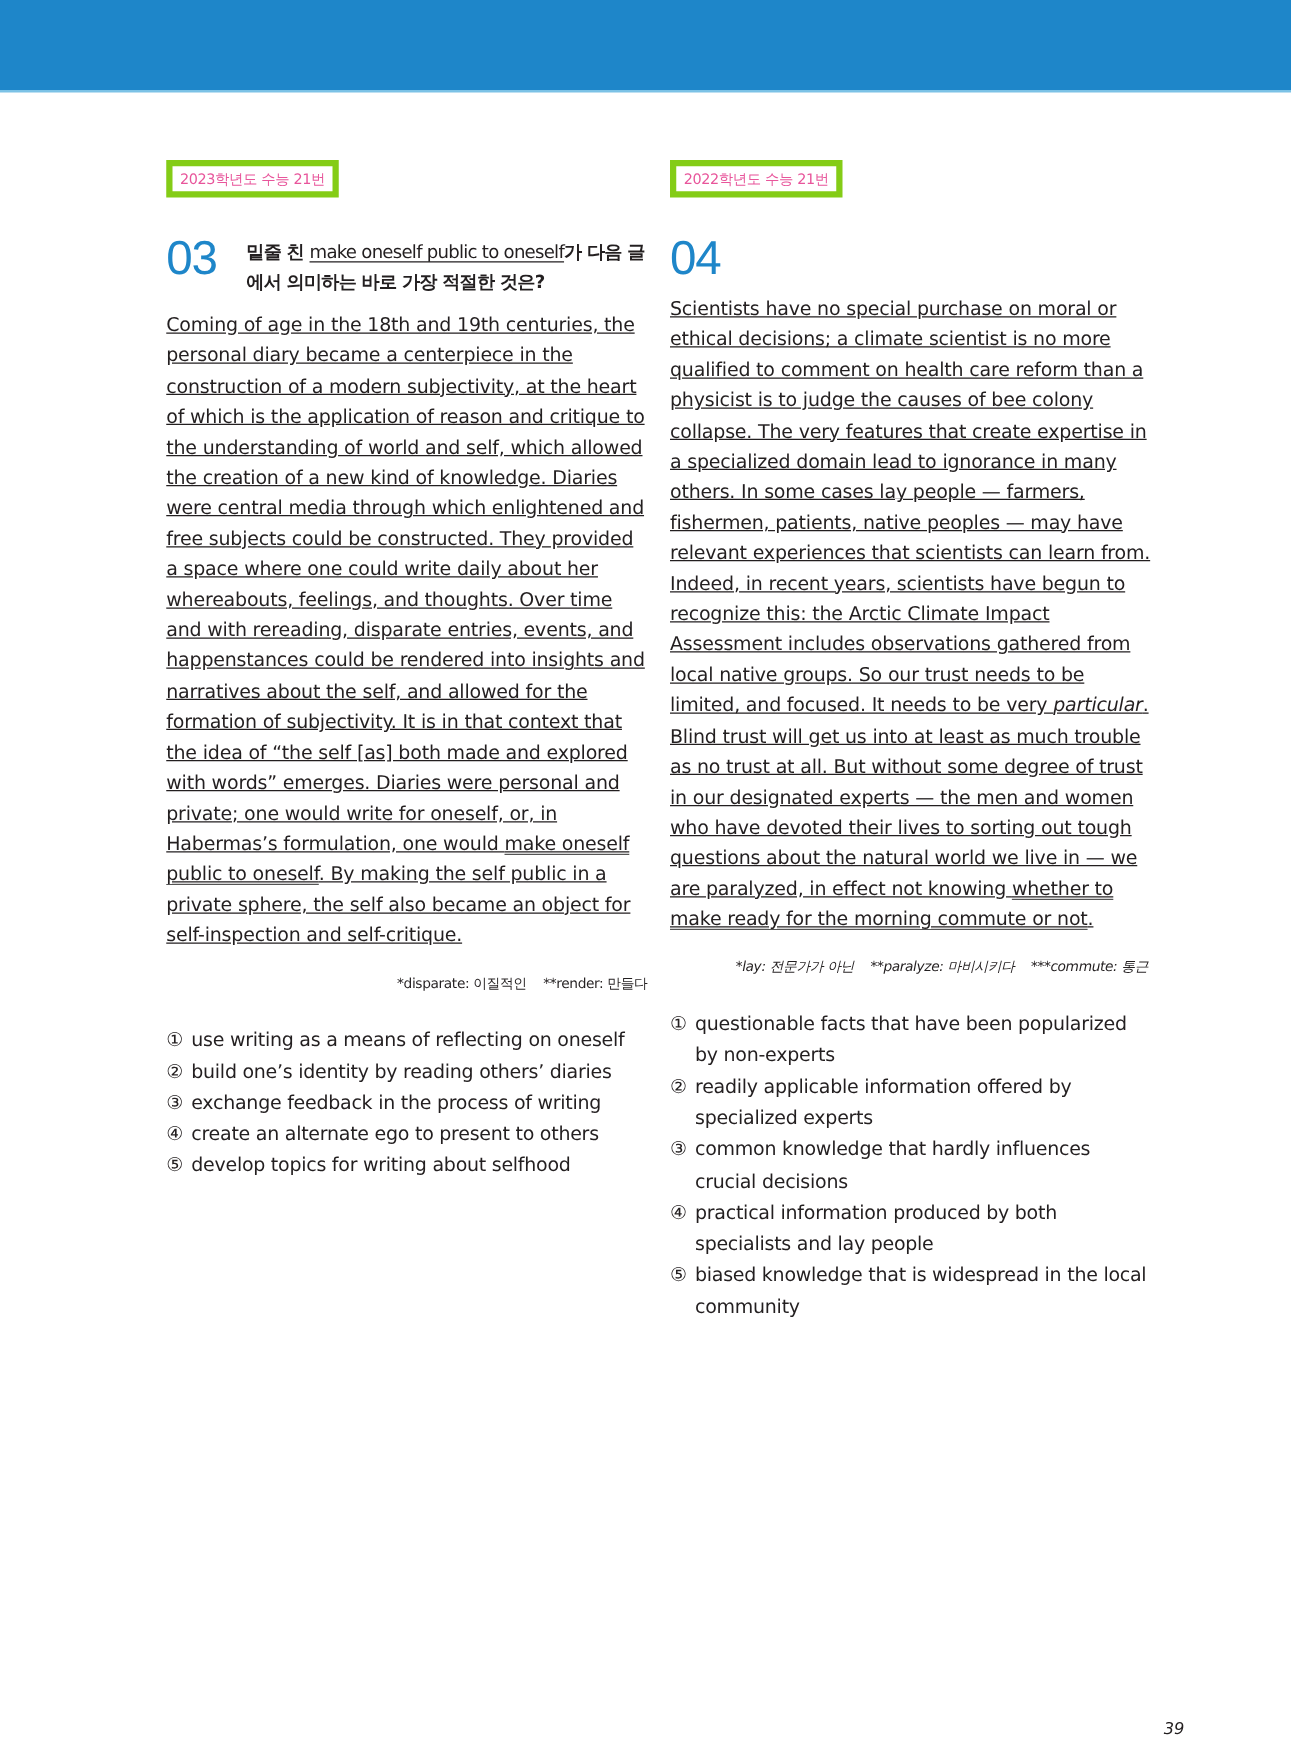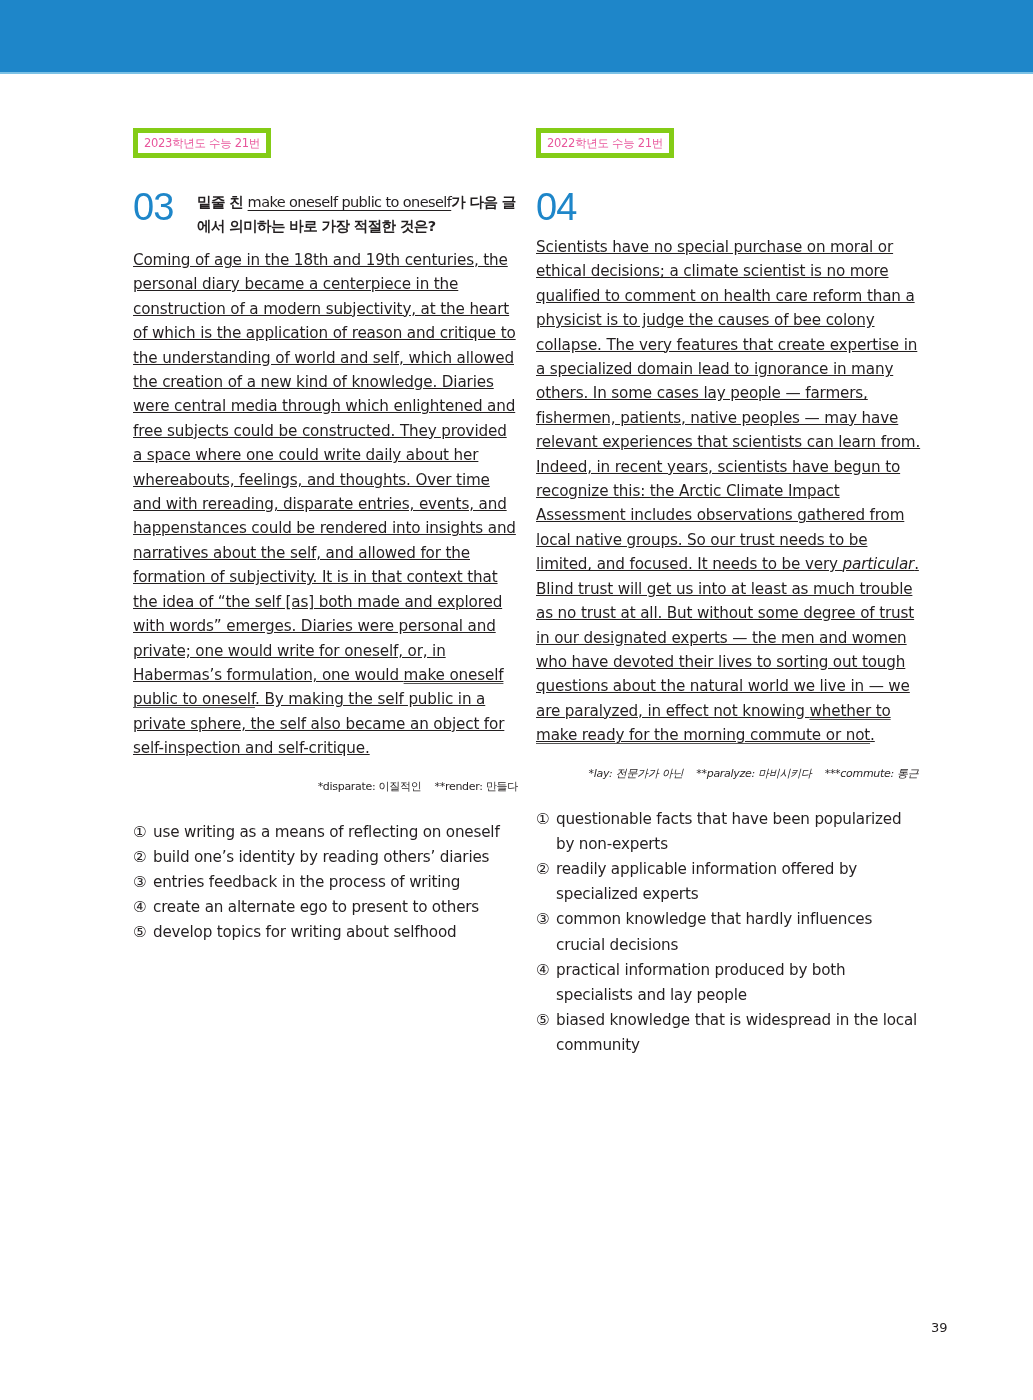--- a/index.html
+++ b/index.html
@@ -34,21 +34,21 @@
 
     .glossary { font-size: 11px; text-align: right; margin-top: 18px; letter-spacing: -0.3px; color: #231f20; }
     .glossary.right-g { text-align: center; padding-left: 40px; font-style: italic; }
     .glossary span { margin-left: 10px; }
 
     .options { margin-top: 26px; font-size: 15.2px; line-height: 25.2px; letter-spacing: -0.2px; }
     .option { display: flex; }
     .option .mark { width: 20px; flex: none; }
     .option .txt { flex: 1; }
 
-    .page-num { position: absolute; left: 931px; top: 1320px; font-size: 13px; color: #231f20; }
+    .page-num { position: absolute; left: 931px; top: 1376px; font-size: 13px; color: #231f20; font-style: italic; }
   </style>
 </head>
 <body>
 
 <div class="top-band"></div>
 <div class="top-band-edge"></div>
 
 <div class="col left">
   <div class="source-tag">2023학년도 수능 21번</div>
   <div class="q-head">
@@ -64,21 +64,21 @@
     <div class="option">
         <span class="mark">①</span>
         <span class="txt">use writing as a means of reflecting on oneself</span>
       </div>
     <div class="option">
         <span class="mark">②</span>
         <span class="txt">build one’s identity by reading others’ diaries</span>
       </div>
     <div class="option">
         <span class="mark">③</span>
-        <span class="txt">entries feedback in the process of writing</span>
+        <span class="txt">exchange feedback in the process of writing</span>
       </div>
     <div class="option">
         <span class="mark">④</span>
         <span class="txt">create an alternate ego to present to others</span>
       </div>
     <div class="option">
         <span class="mark">⑤</span>
         <span class="txt">develop topics for writing about selfhood</span>
       </div>
   </div>

